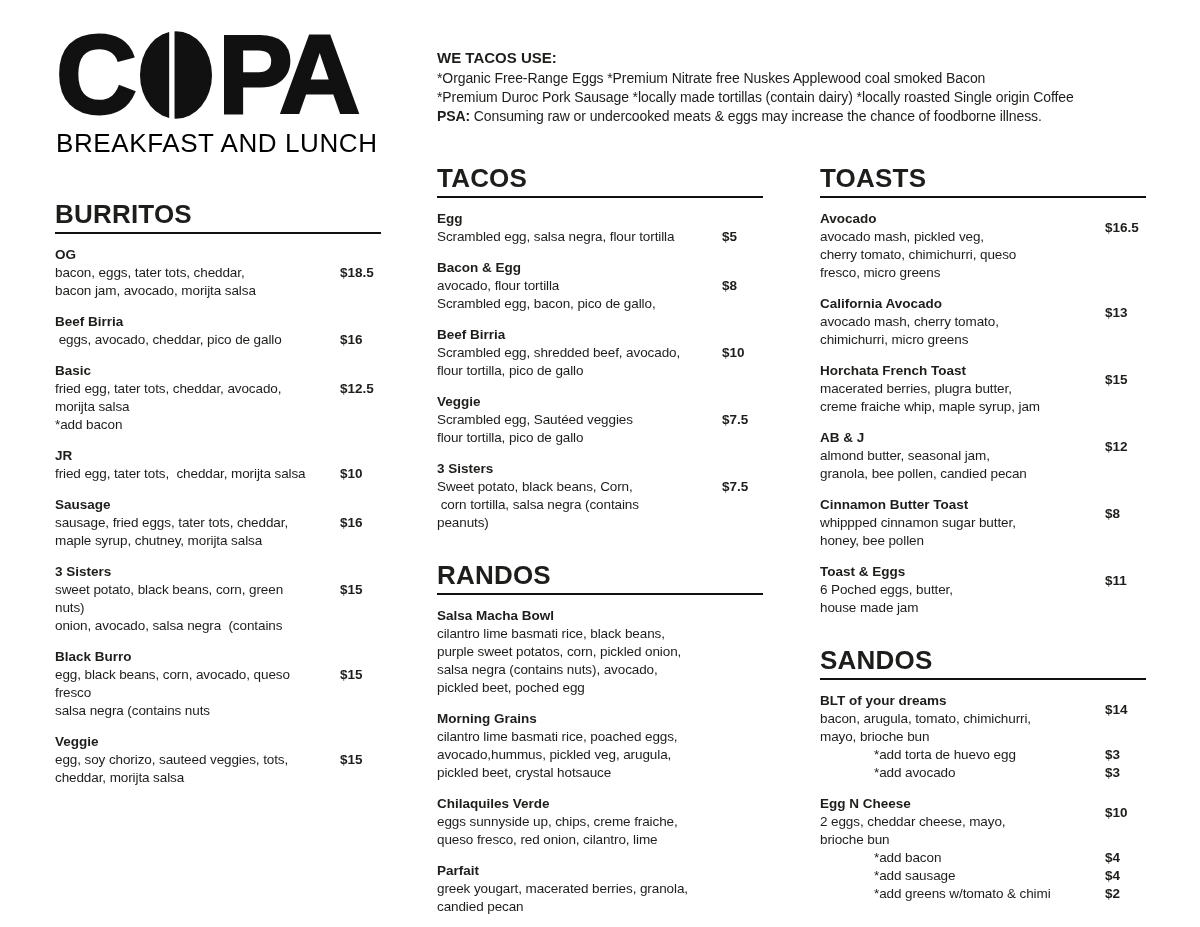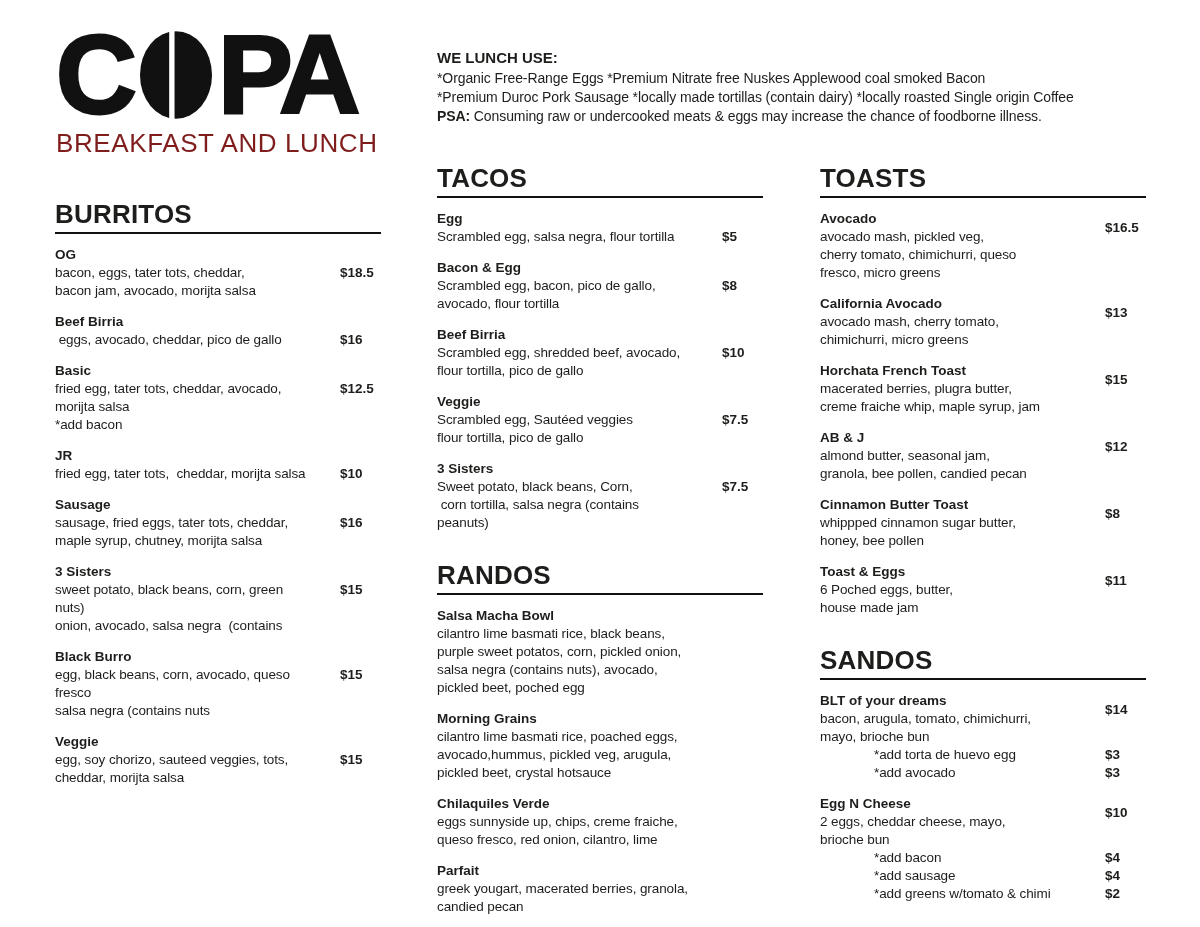--- a/index.html
+++ b/index.html
@@ -7,21 +7,21 @@
     font-family:"Liberation Sans","DejaVu Sans",sans-serif; color:#1d1d1b; }
   .page { position:relative; width:1200px; height:927px; background:#fff; }
 
   
   .logo-block { position:absolute; left:56px; top:28px; width:330px; }
   .logo-word { display:flex; align-items:center; height:94px; }
   .logo-letter { font-size:112px; font-weight:bold; line-height:94px; letter-spacing:-5px;
     -webkit-text-stroke:3px #111; color:#111; }
   .logo-bean { width:74px; height:90px; margin:0 5px 0 7px; flex:0 0 auto; }
   .logo-subtitle { font-size:26px; line-height:30px; letter-spacing:0.6px; margin-top:6px;
-    color:#7f1d1d; white-space:nowrap; }
+    color:#000000; white-space:nowrap; }
 
   
   .notice { position:absolute; left:437px; top:48px; width:700px; }
   .notice-title { font-weight:bold; font-size:15px; line-height:19px; margin-bottom:2px; }
   .notice-line { font-size:14px; line-height:19px; letter-spacing:-0.1px; white-space:pre; }
   .psa-label { font-weight:bold; }
 
   
   .col { position:absolute; width:326px;margin-top:20px; }
   .col-left  { left:55px;  top:178px; }
@@ -53,21 +53,21 @@
       <svg class="logo-bean" viewBox="0 0 76 92" aria-hidden="true">
         <ellipse cx="38" cy="46" rx="37" ry="45" fill="#111"></ellipse>
         <rect x="31" y="0" width="5.5" height="92" fill="#ffffff"></rect>
       </svg>
       <span class="logo-letter">PA</span>
     </div>
     <div class="logo-subtitle">BREAKFAST AND LUNCH</div>
   </div>
 
   <div class="notice">
-    <div class="notice-title">WE LUNCH USE:</div>
+    <div class="notice-title">WE TACOS USE:</div>
     <div class="notice-line">*Organic Free-Range Eggs *Premium Nitrate free Nuskes Applewood coal smoked Bacon</div>
     <div class="notice-line">*Premium Duroc Pork Sausage *locally made tortillas (contain dairy) *locally roasted Single origin Coffee</div>
     <div class="notice-line"><span class="psa-label">PSA:</span><span> Consuming raw or undercooked meats &amp; eggs may increase the chance of foodborne illness.</span></div>
   </div>
 
   <div class="col col-left">
       <section class="menu-section">
         <h2 class="section-title">BURRITOS</h2>
         <div class="section-rule"></div>
         <div class="section-items">
@@ -128,22 +128,22 @@
         <h2 class="section-title">TACOS</h2>
         <div class="section-rule"></div>
         <div class="section-items">
           <div class="item">
             <div class="item-name">Egg</div>
             <div class="desc-line">Scrambled egg, salsa negra, flour tortilla</div>
             <span class="price">$5</span>
           </div>
           <div class="item">
             <div class="item-name">Bacon &amp; Egg</div>
+            <div class="desc-line">avocado, flour tortilla</div>
             <div class="desc-line">Scrambled egg, bacon, pico de gallo,</div>
-            <div class="desc-line">avocado, flour tortilla</div>
             <span class="price">$8</span>
           </div>
           <div class="item">
             <div class="item-name">Beef Birria</div>
             <div class="desc-line">Scrambled egg, shredded beef, avocado,</div>
             <div class="desc-line">flour tortilla, pico de gallo</div>
             <span class="price">$10</span>
           </div>
           <div class="item">
             <div class="item-name">Veggie</div>

